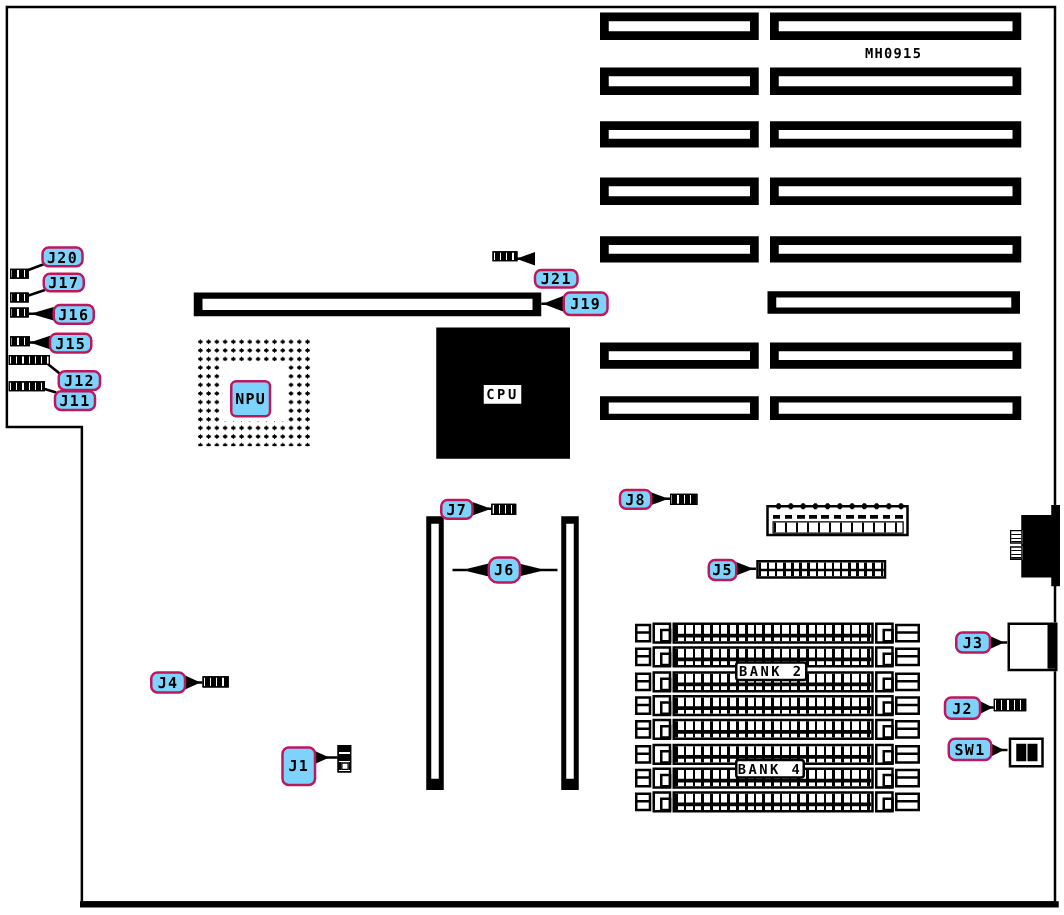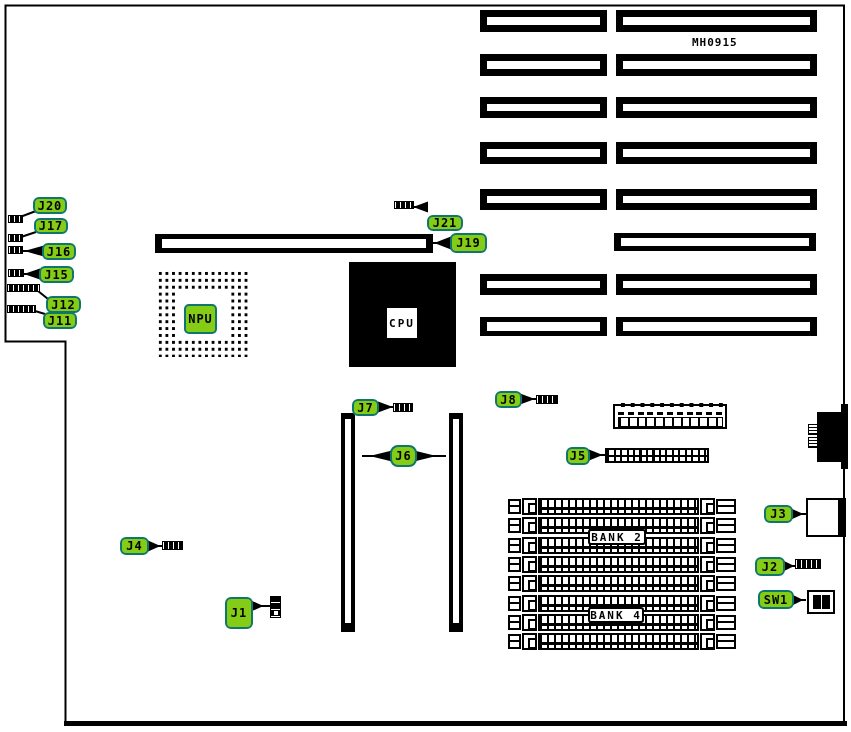--- a/index.html
+++ b/index.html
@@ -2,21 +2,21 @@
 <html><head>
 <meta charset="utf-8">
 <style>
   html,body{margin:0;padding:0;background:#fff;}
   #stage{position:relative;width:851px;height:732px;background:#fff;overflow:hidden;
          font-family:"DejaVu Sans Mono", monospace;color:#000;}
   #stage *{box-sizing:border-box;}
   .abs{position:absolute;}
   svg.overlay{position:absolute;left:0;top:0;z-index:1;pointer-events:none;}
   
-  .lbl{position:absolute;z-index:6;background:#84cc16;border:2px solid #0f766e;border-radius:6px;
+  .lbl{position:absolute;z-index:6;background:#7dd3fc;border:2px solid #be185d;border-radius:6px;
        display:flex;align-items:center;justify-content:center;
        font-size:12px;font-weight:bold;letter-spacing:1px;line-height:1;}
   
   .isa{position:absolute;background:#000;z-index:2;}
   .isa::after{content:"";position:absolute;left:7px;right:7px;top:7px;bottom:7px;background:#fff;}
   .isa.short::after{top:5px;bottom:5px;}
   
   .vslot{position:absolute;background:#000;z-index:2;}
   .vslot::after{content:"";position:absolute;left:4px;right:4px;top:6px;bottom:9px;background:#fff;}
   
@@ -111,21 +111,21 @@
 
   <div class="abs" style="left:156px;top:269px;width:92px;height:88px;z-index:2;
        background-color:#fff;
        background-image:radial-gradient(circle,#000 1.6px,transparent 1.7px);
        background-size:6.6px 6.9px;background-position:1px 1px;">
     <div class="abs" style="left:22px;top:20px;width:51px;height:48px;background:#fff;"></div>
     <div class="lbl" style="left:28px;top:35px;width:33px;height:30px;border-radius:5px;">NPU</div>
   </div>
 
   <div class="abs" style="left:349px;top:262px;width:107px;height:105px;background:#000;z-index:2;">
-    <div class="chip-tag" style="left:38px;top:46px;width:30px;height:30px;text-align:center;">CPU</div>
+    <div class="chip-tag" style="left:38px;top:46px;width:30px;height:15px;text-align:center;">CPU</div>
   </div>
 
   <div class="vslot" style="left:341px;top:413px;width:14px;height:219px;"></div>
   <div class="vslot" style="left:449px;top:413px;width:14px;height:219px;"></div>
 
   <div class="abs" style="left:613px;top:404px;width:114px;height:25px;border:2px solid #000;background:#fff;z-index:2;">
     <div class="abs" style="left:3px;top:-5px;width:106px;height:8px;
          background-image:radial-gradient(circle,#000 2.2px,transparent 2.3px);
          background-size:9.8px 8px;"></div>
     <div class="abs" style="left:3px;top:6px;width:106px;height:3px;

